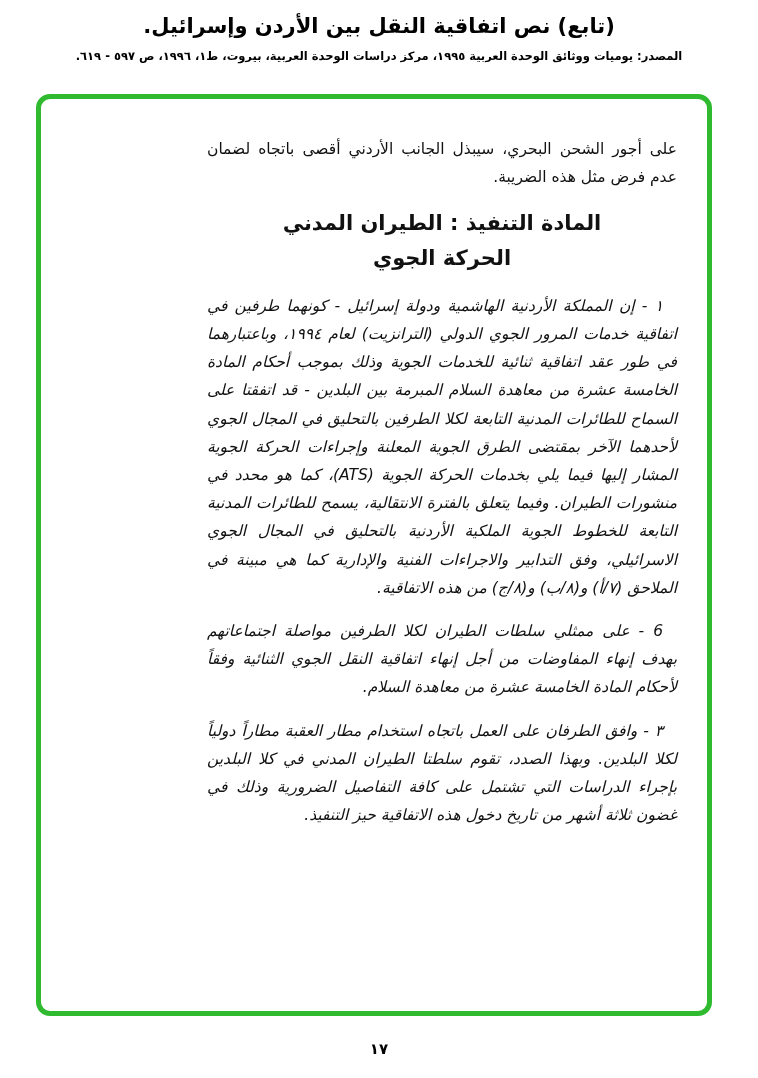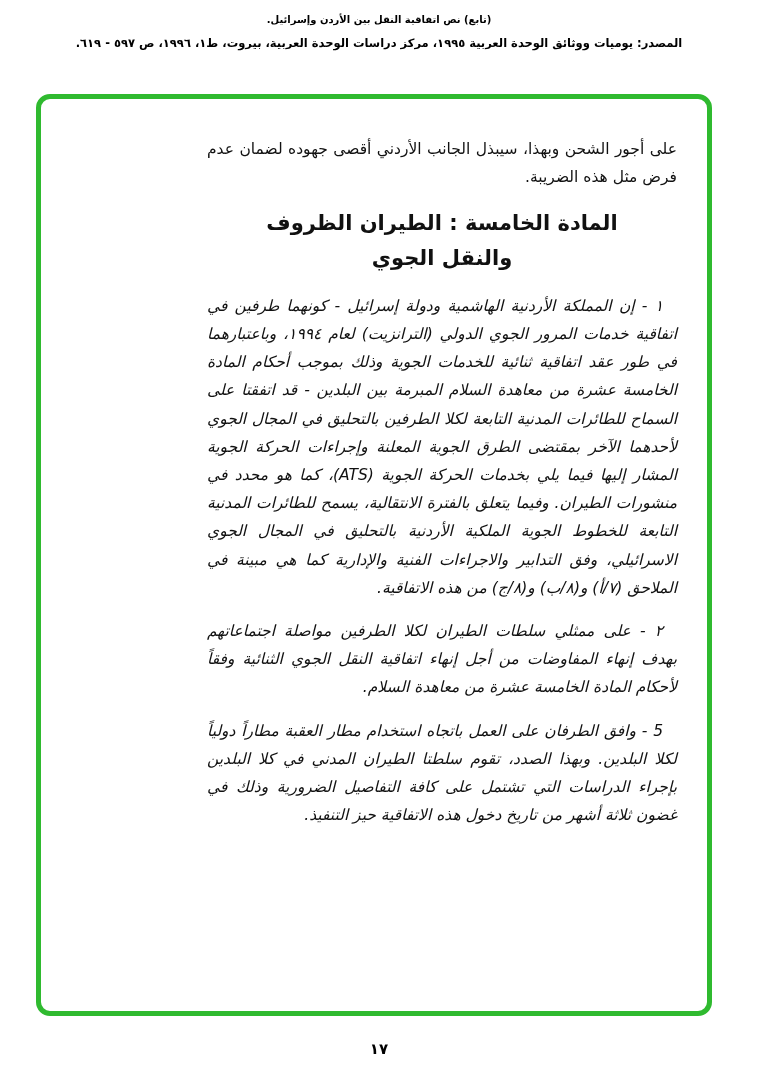--- a/index.html
+++ b/index.html
@@ -14,21 +14,21 @@
   }
   .doc-header {
     position: absolute;
     top: 14px;
     left: 0;
     right: 0;
     text-align: center;
     direction: rtl;
   }
   .doc-header .title {
-    font-size: 10px;
+    font-size: 21px;
     font-weight: bold;
     margin-bottom: 11px;
   }
   .doc-header .source {
     font-size: 11.5px;
     font-weight: bold;
   }
   .frame {
     position: absolute;
     left: 36px;
@@ -80,30 +80,30 @@
 <body>
 
 <header class="doc-header">
   <div class="title">(تابع) نص اتفاقية النقل بين الأردن وإسرائيل.</div>
   <div class="source">المصدر: يوميات ووثائق الوحدة العربية ١٩٩٥، مركز دراسات الوحدة العربية، بيروت، ط١، ١٩٩٦، ص ٥٩٧ - ٦١٩.</div>
 </header>
 
 <div class="frame">
   <div class="content">
 
-    <p>على أجور الشحن وبهذا، سيبذل الجانب الأردني أقصى جهوده لضمان عدم فرض مثل هذه الضريبة.</p>
+    <p>على أجور الشحن البحري، سيبذل الجانب الأردني أقصى باتجاه لضمان عدم فرض مثل هذه الضريبة.</p>
 
     <div class="section-heading">
-      <div>المادة الخامسة :  الطيران الظروف</div>
-      <div>والنقل الجوي</div>
+      <div>المادة التنفيذ :  الطيران المدني</div>
+      <div>الحركة الجوي</div>
     </div>
 
     <p class="indent">١ - إن المملكة الأردنية الهاشمية ودولة إسرائيل - كونهما طرفين في اتفاقية خدمات المرور الجوي الدولي (الترانزيت) لعام ١٩٩٤، وباعتبارهما في طور عقد اتفاقية ثنائية للخدمات الجوية وذلك بموجب أحكام المادة الخامسة عشرة من معاهدة السلام المبرمة بين البلدين - قد اتفقتا على السماح للطائرات المدنية التابعة لكلا الطرفين بالتحليق في المجال الجوي لأحدهما الآخر بمقتضى الطرق الجوية المعلنة وإجراءات الحركة الجوية المشار إليها فيما يلي بخدمات الحركة الجوية (ATS)، كما هو محدد في منشورات الطيران. وفيما يتعلق بالفترة الانتقالية، يسمح للطائرات المدنية التابعة للخطوط الجوية الملكية الأردنية بالتحليق في المجال الجوي الاسرائيلي، وفق التدابير والاجراءات الفنية والإدارية كما هي مبينة في الملاحق (٧/أ) و(٨/ب) و(٨/ج) من هذه الاتفاقية.</p>
 
-    <p class="indent">٢ - على ممثلي سلطات الطيران لكلا الطرفين مواصلة اجتماعاتهم بهدف إنهاء المفاوضات من أجل إنهاء اتفاقية النقل الجوي الثنائية وفقاً لأحكام المادة الخامسة عشرة من معاهدة السلام.</p>
+    <p class="indent">6 - على ممثلي سلطات الطيران لكلا الطرفين مواصلة اجتماعاتهم بهدف إنهاء المفاوضات من أجل إنهاء اتفاقية النقل الجوي الثنائية وفقاً لأحكام المادة الخامسة عشرة من معاهدة السلام.</p>
 
-    <p class="indent">5 - وافق الطرفان على العمل باتجاه استخدام مطار العقبة مطاراً دولياً لكلا البلدين. وبهذا الصدد، تقوم سلطتا الطيران المدني في كلا البلدين بإجراء الدراسات التي تشتمل على كافة التفاصيل الضرورية وذلك في غضون ثلاثة أشهر من تاريخ دخول هذه الاتفاقية حيز التنفيذ.</p>
+    <p class="indent">٣ - وافق الطرفان على العمل باتجاه استخدام مطار العقبة مطاراً دولياً لكلا البلدين. وبهذا الصدد، تقوم سلطتا الطيران المدني في كلا البلدين بإجراء الدراسات التي تشتمل على كافة التفاصيل الضرورية وذلك في غضون ثلاثة أشهر من تاريخ دخول هذه الاتفاقية حيز التنفيذ.</p>
 
 
   </div>
 </div>
 
 <div class="page-number">١٧</div>
 
 </body></html>

